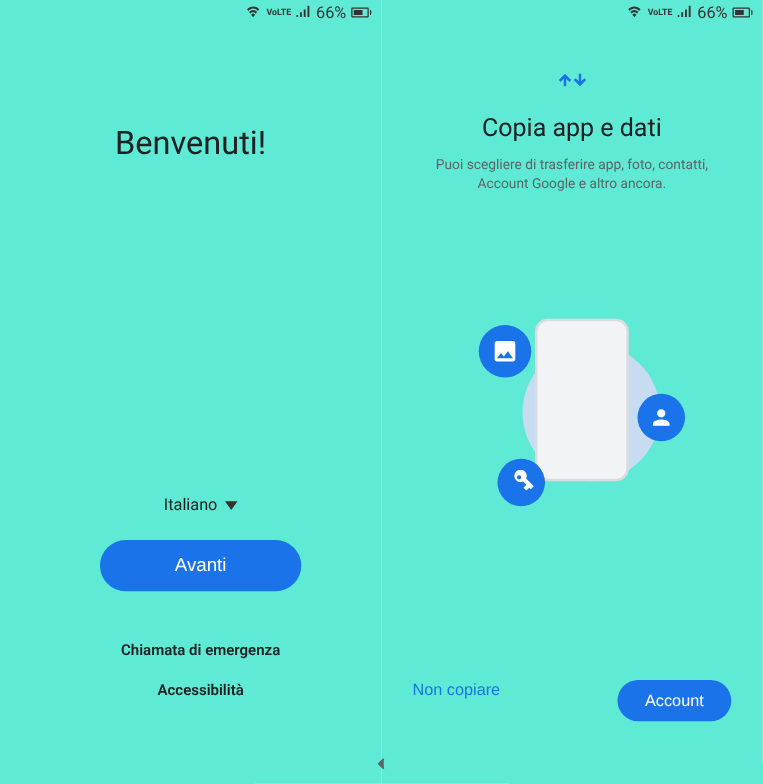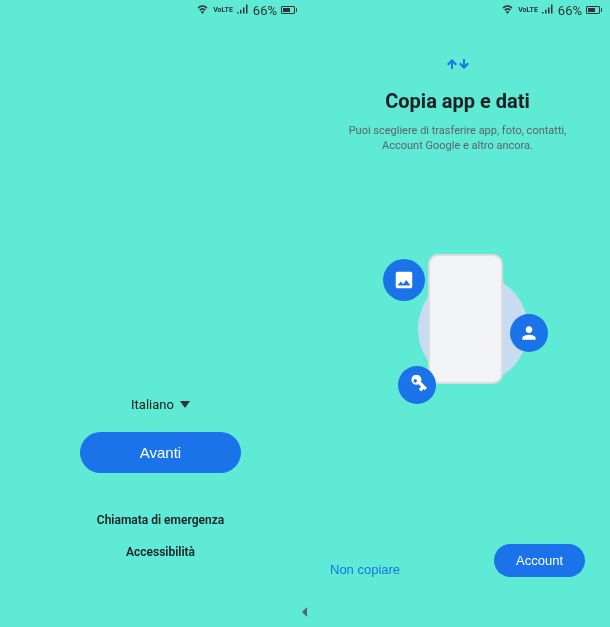--- a/index.html
+++ b/index.html
@@ -123,21 +123,21 @@
       text-align: center;
       padding: 0 20px;
     }
     .transfer-icon {
       margin-top: 35px;
       color: #1a73e8;
       font-size: 18px;
     }
     .copy-title {
       font-size: 20px;
-      font-weight: 700;
+      font-weight: 400;
       color: #202124;
       margin-top: 12px;
     }
     .copy-subtitle {
       font-size: 11px;
       color: #5f6368;
       margin-top: 10px;
       line-height: 1.4;
       padding: 0 10px;
     }
@@ -195,21 +195,21 @@
       width: 38px;
       height: 38px;
     }
     .right-bottom {
       position: absolute;
       bottom: 50px;
       left: 0;
       right: 0;
       display: flex;
       justify-content: space-between;
-      align-items: flex-end;
+      align-items: flex-start;
       padding: 0 25px;
     }
     .text-btn {
       background: none;
       border: none;
       color: #1a73e8;
       font-size: 13px;
       font-weight: 500;
       cursor: pointer;
     }
@@ -256,20 +256,21 @@
         <svg width="12" height="10" viewBox="0 0 16 12">
             <path fill="#333" d="M0 10h2v2H0zm4-3h2v5H4zm4-3h2v8H8zm4-4h2v12h-2z"></path>
           </svg>
       </span>
       <span class="battery-text">66%</span>
       <span class="battery-icon">
           <span class="battery-fill"></span>
         </span>
     </div>
 
+    <h1 class="welcome-title">Benvenuti!</h1>
 
     <div class="left-bottom">
       <div class="lang-selector">
         <span>Italiano</span>
         <span class="triangle-down"></span>
       </div>
       <div>
         <button class="primary-btn">Avanti</button>
       </div>
       <div class="link-text">Chiamata di emergenza</div>

